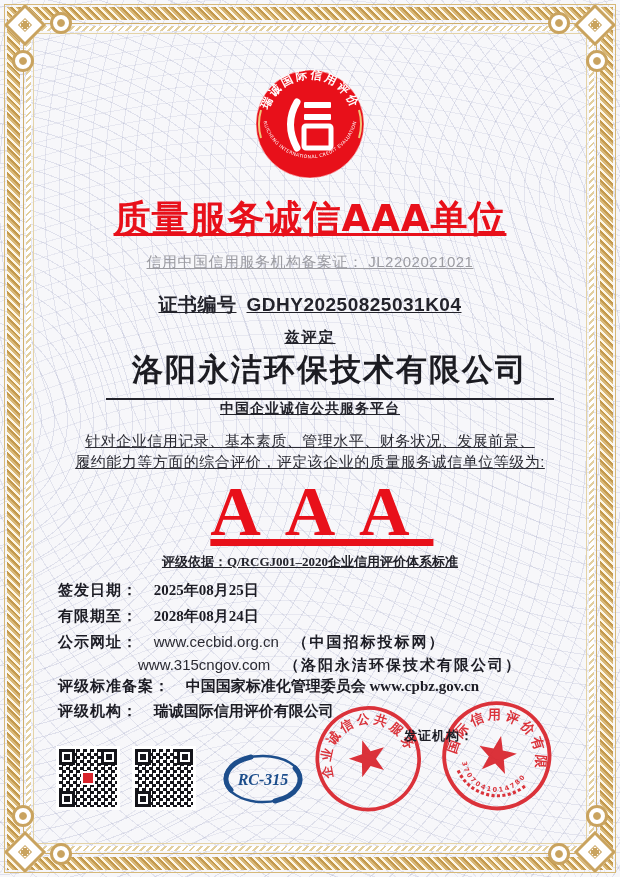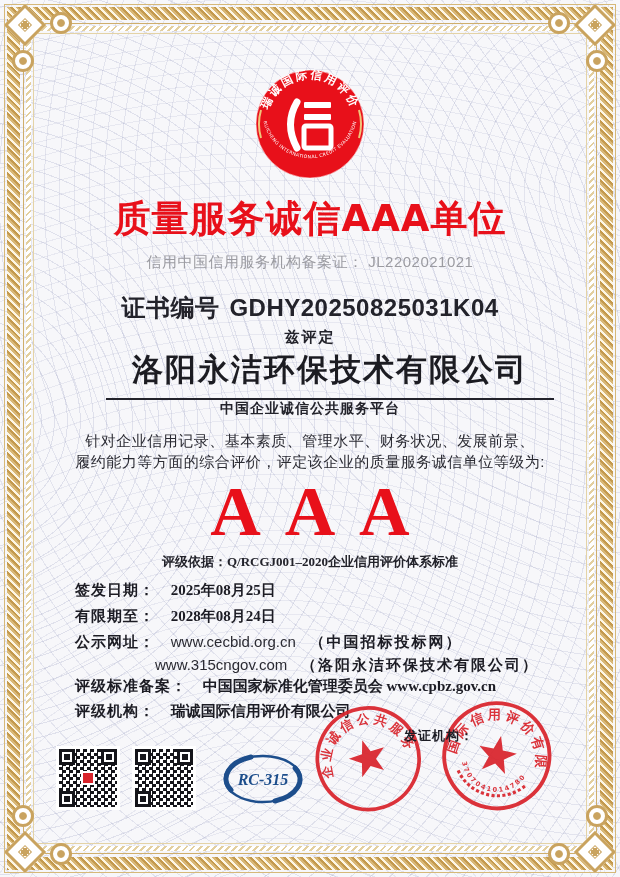--- a/index.html
+++ b/index.html
@@ -42,30 +42,30 @@
            border:3px solid #c9a35f; background:#fff; }
   .c-coin::after { content:""; position:absolute; inset:4px; border-radius:50%; border:1px solid #c9a35f;
            background:radial-gradient(circle 1.6px at 32% 32%, #c9a35f 1.6px, transparent 1.6px),
                       radial-gradient(circle 1.6px at 68% 32%, #c9a35f 1.6px, transparent 1.6px),
                       radial-gradient(circle 1.6px at 32% 68%, #c9a35f 1.6px, transparent 1.6px),
                       radial-gradient(circle 1.6px at 68% 68%, #c9a35f 1.6px, transparent 1.6px); }
   .c-coin.h { top:10px; left:48px; }
   .c-coin.v { top:48px; left:10px; }
 
   
-  .abs { position:absolute; left:0; right:0; }
+  .abs { position:absolute; left:0; right:0;text-decoration:underline; }
   .center { text-align:center; }
 
   .logo { position:absolute; top:66px; left:252px; width:116px; height:116px; }
 
   .title { top:194px; font-size:37px; font-weight:900; color:#e8101a;
            letter-spacing:1px; font-family:"DejaVu Sans", sans-serif; }
   .subtitle { top:253px; font-size:15px; color:#9b9ba1; letter-spacing:.5px; }
 
-  .certno { top:292px; font-size:24px; font-weight:700; color:#23232b; letter-spacing:.5px; }
+  .certno { top:292px; font-size:19px; font-weight:700; color:#23232b; letter-spacing:.5px; }
   .certno .lbl { margin-right:10px; }
 
   .hereby { top:328px; font-size:15px; font-weight:700; color:#23232b;
             font-family:"Liberation Serif", serif; letter-spacing:2px; }
 
   .company-wrap { top:349px;padding-left:40px; }
   .company { display:inline-block; min-width:448px; padding:0 6px 7px 6px;
              border-bottom:2px solid #23232b; font-family:"Liberation Serif", serif;
              font-size:31px; font-weight:700; color:#1c1c22; letter-spacing:2px; }
   .address { top:400px; font-size:14px; font-weight:700; color:#23232b; letter-spacing:1px; }
@@ -73,21 +73,21 @@
   .para { top:430px; left:46px; right:46px; font-size:15px; color:#2b2b33;
           line-height:21px; text-align:center; letter-spacing:.5px; }
 
   .grade { top:473px; font-family:"Liberation Serif", serif; font-size:70px; font-weight:700;
            color:#e8101a; letter-spacing:.34em; padding-left:.34em; line-height:1.1; }
   .basis { top:553px; font-size:13px; font-weight:700; color:#23232b;
            font-family:"Liberation Serif", serif; }
 
   .rows { position:absolute; top:581px; left:58px; right:40px; height:150px;
           font-family:"Liberation Serif", serif; color:#1c1c24; }
-  .row { position:absolute; left:17px; font-size:15px; white-space:nowrap; }
+  .row { position:absolute; left:0; font-size:15px; white-space:nowrap; }
   .row .lbl { font-weight:700; margin-right:12px; letter-spacing:1px; }
   .row .val { font-weight:700; }
   .row.url .val { font-family:"Liberation Sans", sans-serif; font-weight:400; color:#2a2a32; }
   .row.url .note { font-family:"Liberation Sans", sans-serif; font-weight:700; margin-left:10px; letter-spacing:2px; }
   .r0 { top:0; } .r1 { top:26px; } .r2 { top:52px; } .r3 { top:75px; padding-left:80px; }
   .r4 { top:96px; } .r5 { top:121px; }
 
   .qr-row { position:absolute; top:746px; left:56px; display:flex; gap:12px; z-index:3; }
   .qr { position:relative; width:64px; height:64px; background:#fff; padding:3px; }
   .qr .mods { position:absolute; inset:3px;

